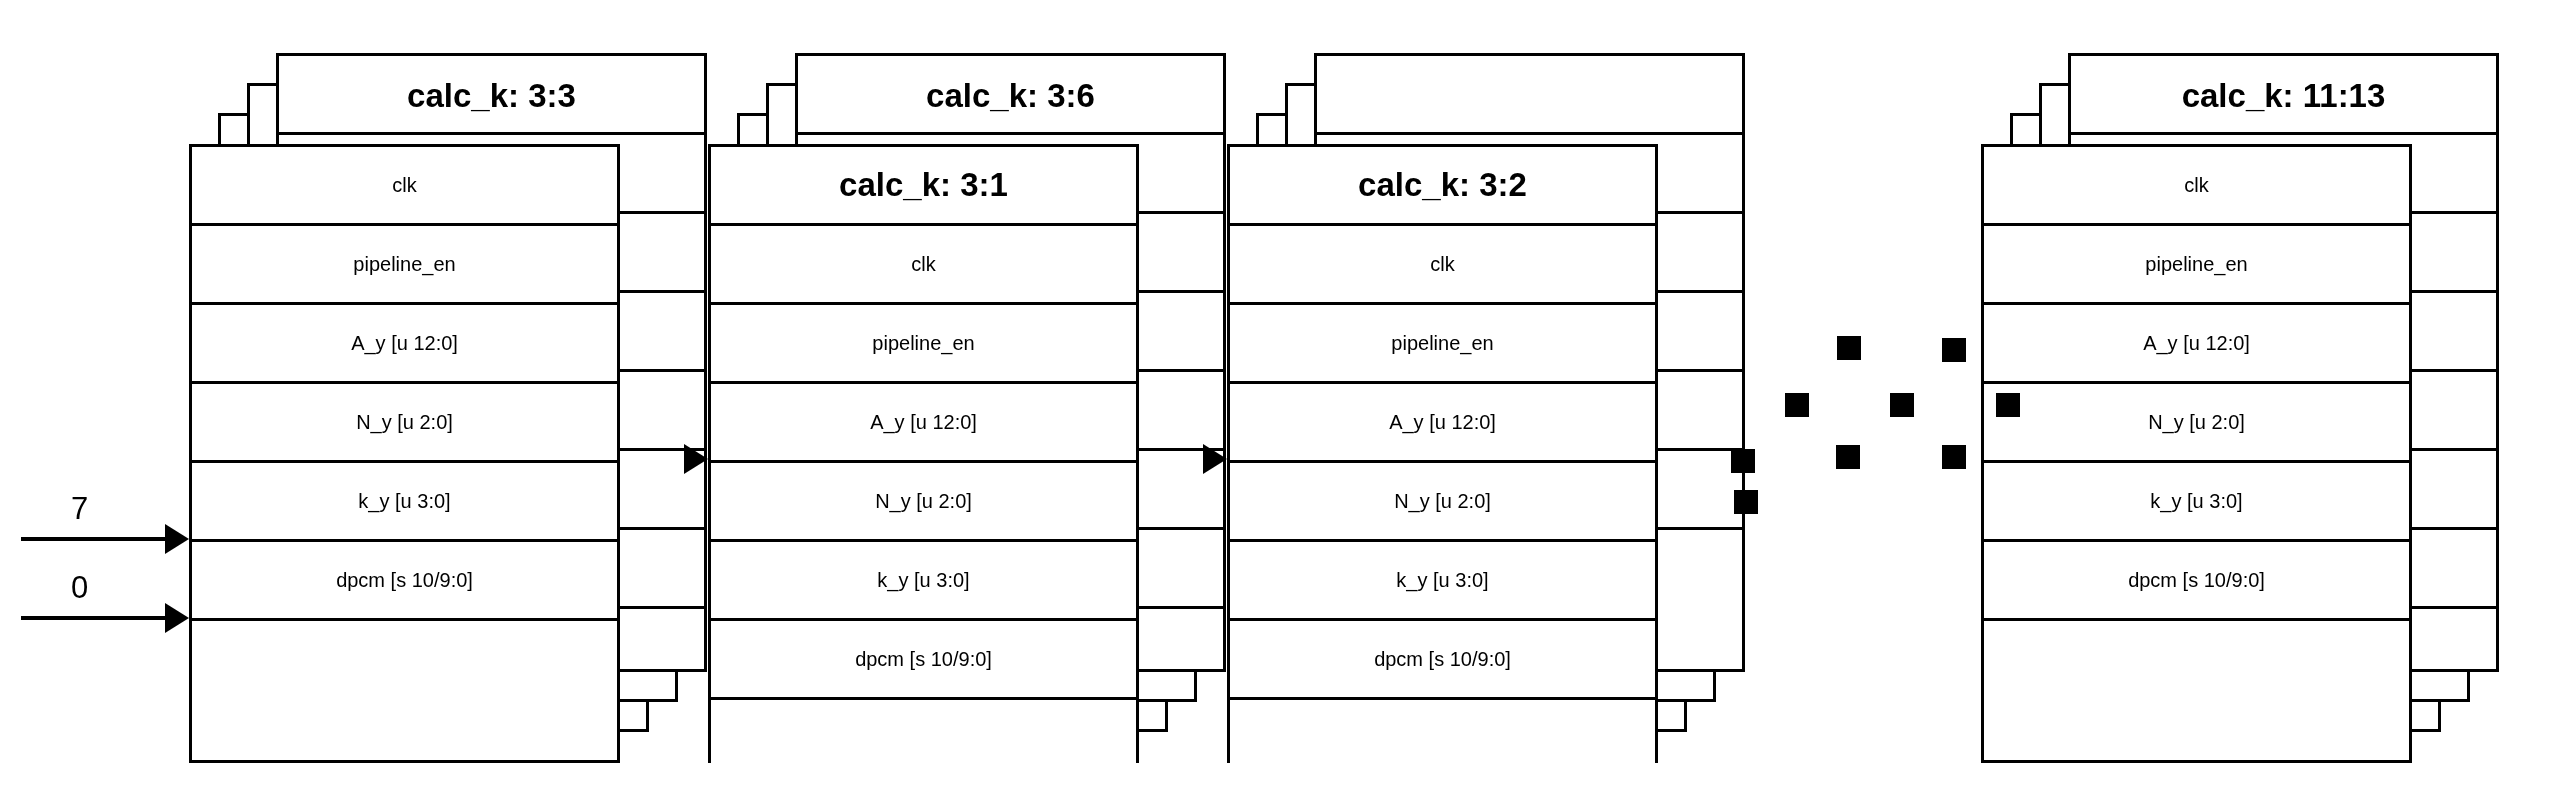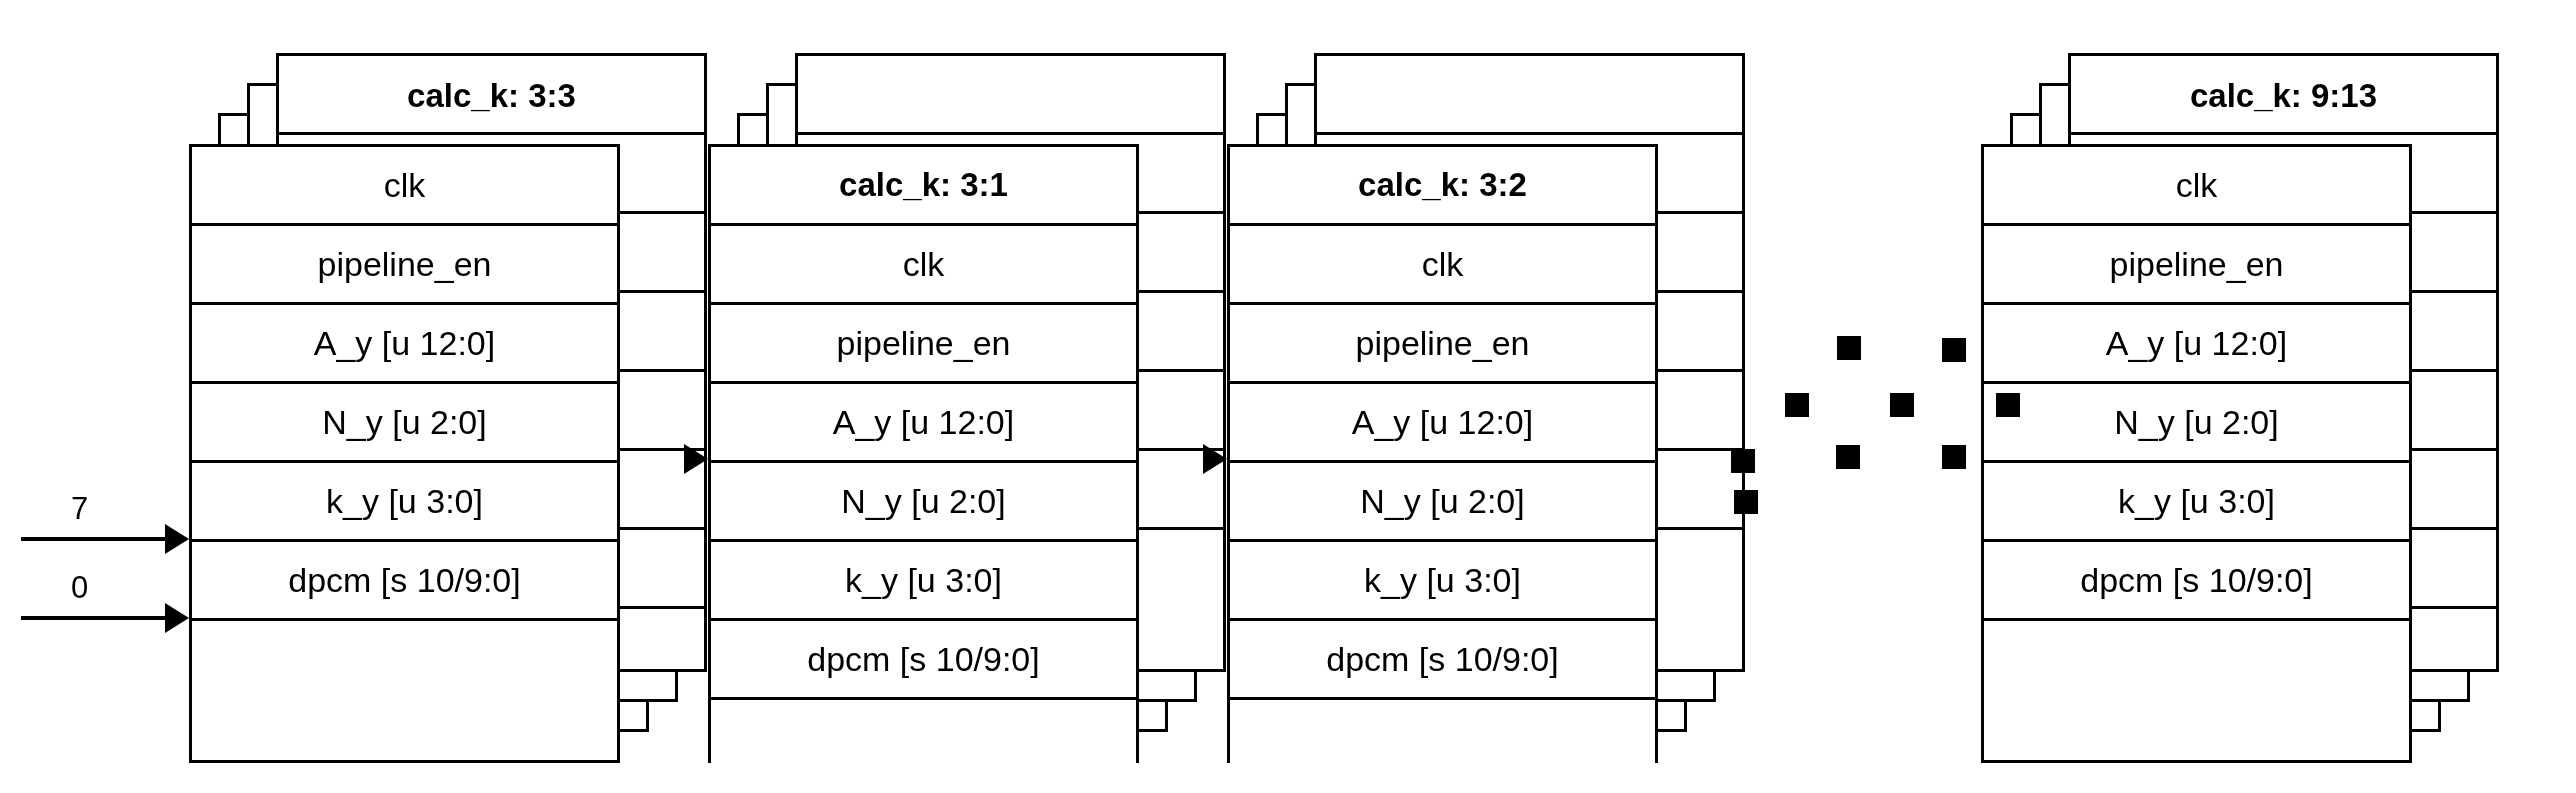--- a/index.html
+++ b/index.html
@@ -53,21 +53,21 @@
     justify-content:center;
     background:#fff;
     white-space:nowrap;
   }
   .row:last-child{border-bottom:none;}
   .row.title{
     font-weight:bold;
     font-size:33px;
   }
   .row.port{
-    font-size:34px;
+    font-size:20px;
     font-weight:400;
   }
   .row.spacer{}
 
   
   .wire{
     position:absolute;
     height:4.2px;
     background:#000;
     z-index:8;
@@ -136,20 +136,21 @@
         <div class="row port" style="height: 79px;">pipeline_en</div>
         <div class="row port" style="height: 79px;">A_y [u 12:0]</div>
         <div class="row port" style="height: 79px;">N_y [u 2:0]</div>
         <div class="row port" style="height: 79px;">k_y [u 3:0]</div>
         <div class="row port" style="height: 79px;">dpcm [s 10/9:0]</div>
         <div class="row spacer" style="height: 65px;"></div>
       </div>
     </div>
     <div class="module-group" style="left: 0px; top: 0px;">
       <div class="ghost" style="left: 795px; top: 40px; width: 431px; height: 619px; z-index: 3;">
+        <div class="grow ghost-title" style="height: 79px; line-height: 79px;">calc_k: 3:6</div>
         <div class="grow" style="height: 79px;"></div>
         <div class="grow" style="height: 79px;"></div>
         <div class="grow" style="height: 79px;"></div>
         <div class="grow" style="height: 79px;"></div>
         <div class="grow" style="height: 79px;"></div>
         <div class="grow" style="height: 79px;"></div>
         <div class="grow" style="height: 65px;"></div>
       </div>
       <div class="ghost" style="left: 766px; top: 70px; width: 431px; height: 619px; z-index: 2;">
         <div class="grow ghost-title" style="height: 79px; line-height: 79px;">calc_k: 3:5</div>
@@ -218,21 +219,21 @@
         <div class="row port" style="height: 79px;">pipeline_en</div>
         <div class="row port" style="height: 79px;">A_y [u 12:0]</div>
         <div class="row port" style="height: 79px;">N_y [u 2:0]</div>
         <div class="row port" style="height: 79px;">k_y [u 3:0]</div>
         <div class="row port" style="height: 79px;">dpcm [s 10/9:0]</div>
         <div class="row spacer" style="height: 65px;"></div>
       </div>
     </div>
     <div class="module-group" style="left: 0px; top: 0px;">
       <div class="ghost" style="left: 2068px; top: 40px; width: 431px; height: 619px; z-index: 3;">
-        <div class="grow ghost-title" style="height: 79px; line-height: 79px;">calc_k: 9:13</div>
+        <div class="grow ghost-title" style="height: 79px; line-height: 79px;">calc_k: 11:13</div>
         <div class="grow" style="height: 79px;"></div>
         <div class="grow" style="height: 79px;"></div>
         <div class="grow" style="height: 79px;"></div>
         <div class="grow" style="height: 79px;"></div>
         <div class="grow" style="height: 79px;"></div>
         <div class="grow" style="height: 79px;"></div>
         <div class="grow" style="height: 65px;"></div>
       </div>
       <div class="ghost" style="left: 2039px; top: 70px; width: 431px; height: 619px; z-index: 2;">
         <div class="grow ghost-title" style="height: 79px; line-height: 79px;">calc_k: 3:12</div>

